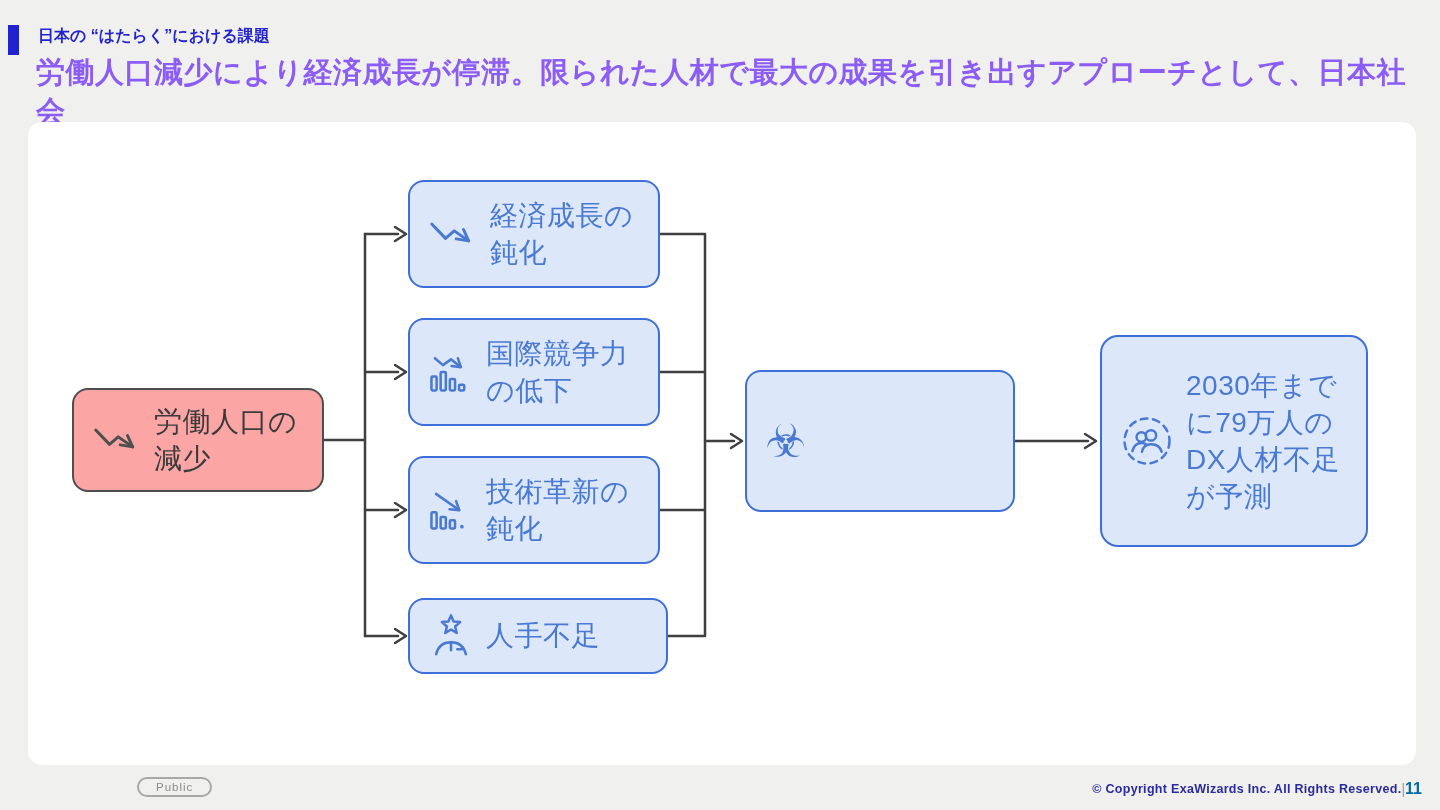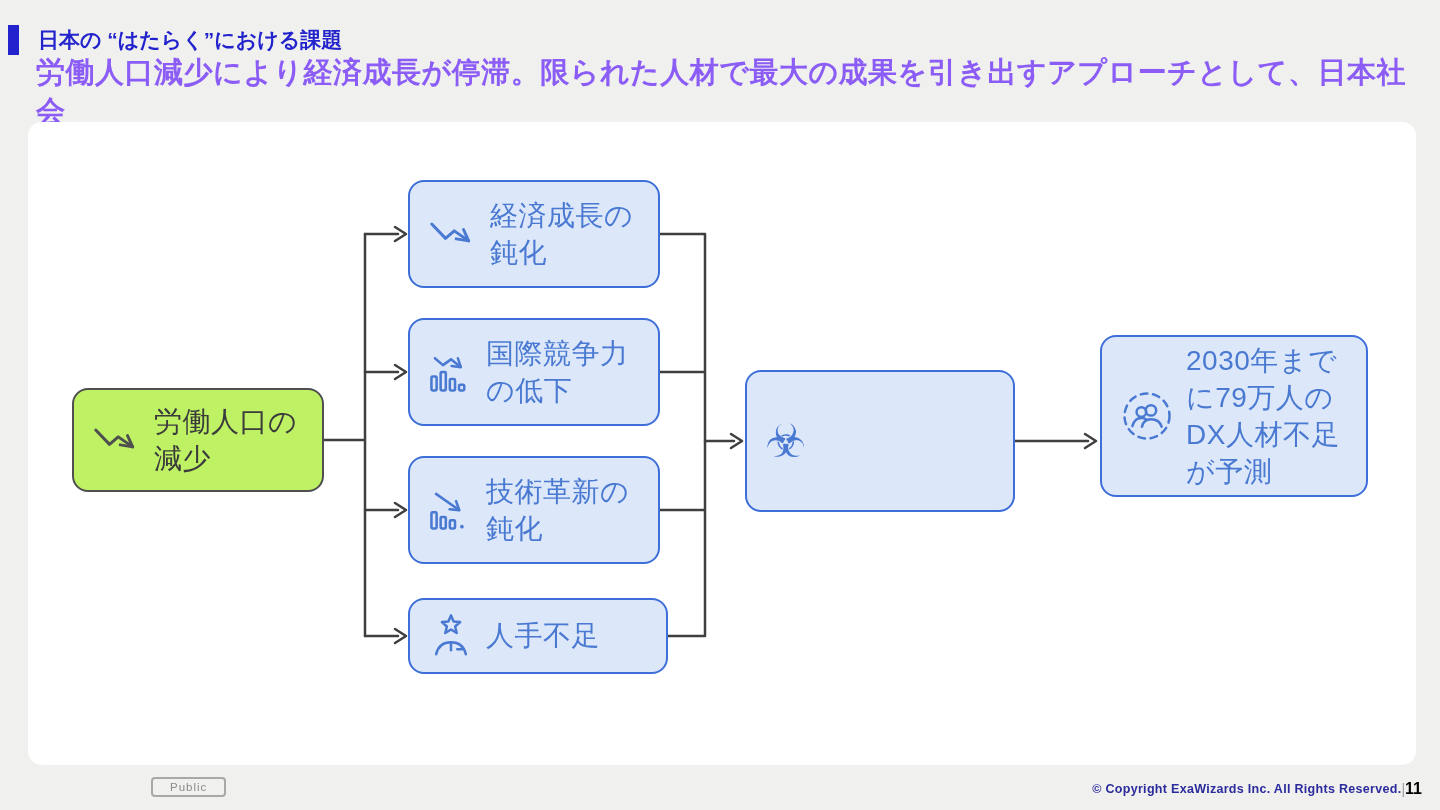--- a/index.html
+++ b/index.html
@@ -9,21 +9,21 @@
     background:#f0f0ee;
     font-family:"Liberation Sans","DejaVu Sans",sans-serif;
     overflow:hidden;
   }
   .accent-bar {
     position:absolute; left:8px; top:25px; width:11px; height:30px;
     background:#2323cd;
   }
   .section-label {
     position:absolute; left:38px; top:26px;
-    font-size:21px; font-weight:700; color:#2323cd;
+    font-size:16px; font-weight:700; color:#2323cd;
     white-space:pre-line;
   }
   .page-title {
     position:absolute; left:36px; top:53px; width:1390px;
     font-size:29px; font-weight:700; color:#8b5cf6;
     line-height:1.33; white-space:pre-line; letter-spacing:0.5px;
   }
   .content-panel {
     position:absolute; left:28px; top:122px; width:1388px; height:643px;
     background:#ffffff; border-radius:14px;
@@ -34,60 +34,60 @@
   }
   .node {
     position:absolute; z-index:2;
     display:flex; align-items:center;
     border-radius:16px; padding:8px 14px 8px 18px;
   }
   .node-blue {
     background:#dce8fa; border:2.5px solid #3e6fd8; color:#4a79d2;
   }
   .node-gray {
-    background:#bef264; border:2.5px solid #4f4f4f; color:#3b3b3b;
+    background:#fca5a5; border:2.5px solid #4f4f4f; color:#3b3b3b;
   }
   .node-icon {
     flex:0 0 auto; display:flex; align-items:center; justify-content:center;
     margin-right:12px;
   }
   .node-label {
     font-size:28px; font-weight:500; line-height:1.33;
     white-space:pre-line; letter-spacing:0.5px;
   }
   .biohazard-glyph {
     font-family:"DejaVu Sans",sans-serif;
     font-size:46px; line-height:1; color:#4a79d2;
   }
   
   .n-source   { left:72px;  top:388px; width:252px; height:104px; }
   .n-factor0  { left:408px; top:180px; width:252px; height:108px; }
   .n-factor1  { left:408px; top:318px; width:252px; height:108px; }
   .n-factor2  { left:408px; top:456px; width:252px; height:108px; }
   .n-factor3  { left:408px; top:598px; width:260px; height:76px;  }
   .n-urgency  { left:745px; top:370px; width:270px; height:142px; }
-  .n-forecast { left:1100px;top:335px; width:268px; height:162px; }
+  .n-forecast { left:1100px;top:335px; width:268px; height:212px;border-radius:18px; }
 
   .footer-logo {
     position:absolute; left:36px; top:778px;
     font-size:18px; font-weight:700; letter-spacing:2px; color:#21219b;margin-top:32px;
   }
   .public-badge {
-    position:absolute; left:151px; top:777px;
-    border:2px solid #a8a8a8; border-radius:4px;
+    position:absolute; left:137px; top:777px;
+    border:2px solid #a8a8a8; border-radius:10px;
     padding:2px 17px; font-size:11.5px; color:#8c8c8c; letter-spacing:1px;
     background:transparent;
   }
   .footer-right {
     position:absolute; right:18px; top:780px;
     display:flex; align-items:center; gap:0;
   }
   .copyright-text { font-size:12.5px; font-weight:700; color:#2b2b9d; letter-spacing:0.3px; }
   .footer-divider { font-size:14px; color:#9a9a9a; }
-  .page-number { font-size:16px; font-weight:700; color:#000000; }
+  .page-number { font-size:16px; font-weight:700; color:#0369a1; }
 </style>
 </head>
 <body>
 
 <div class="accent-bar"></div>
 <div class="section-label">日本の “はたらく”における課題</div>
 <div class="page-title">労働人口減少により経済成長が停滞。限られた人材で最大の成果を引き出すアプローチとして、日本社会
 のDXが重要なテーマに。</div>
 
 <div class="content-panel"></div>

